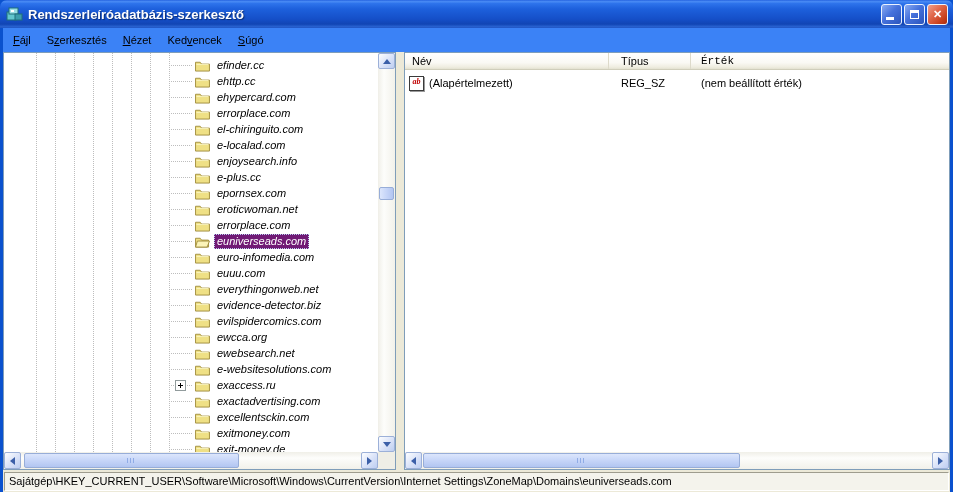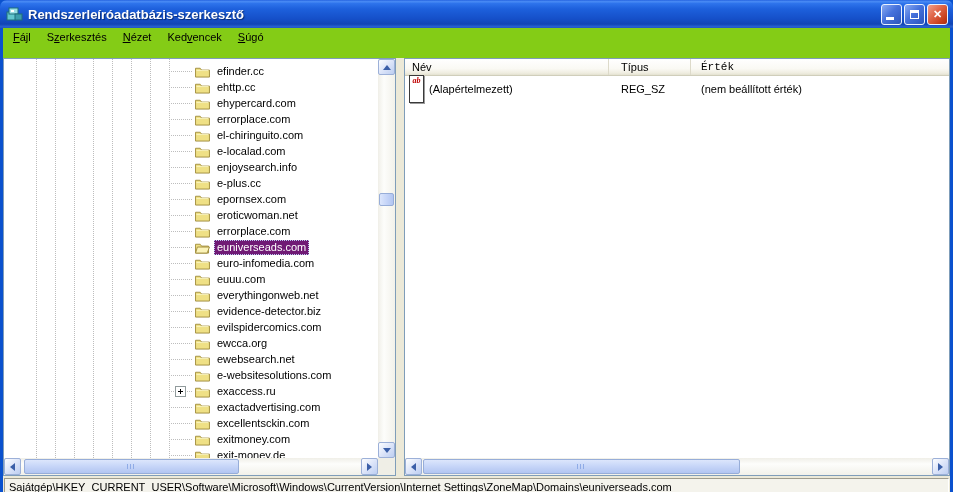--- a/index.html
+++ b/index.html
@@ -15,37 +15,37 @@
     white-space:nowrap; overflow:hidden; }
   .tbtn { width:21px; height:21px; border:1px solid #EAF2FF; border-radius:3px; margin-left:2px;
     position:relative; display:flex; align-items:center; justify-content:center; cursor:default; }
   .tbtn.min,.tbtn.max { background:linear-gradient(135deg,#89ABF2 0%,#4672DC 45%,#2B55BC 100%); }
   .tbtn.close { background:linear-gradient(135deg,#F0A08A 0%,#E0674A 40%,#C9411E 75%,#A82D10 100%); }
   .glyph-min { position:absolute; left:4px; bottom:4px; width:8px; height:3px; background:#fff; }
   .glyph-max { width:9px; height:9px; border:1px solid #fff; border-top-width:3px; }
   .glyph-close::before { content:"\2715"; color:#fff; font-size:11px; font-weight:bold; }
 
   
-  .menubar { height:30px; background:#84cc16; display:flex; padding-left:2px; }
+  .menubar { height:24px; background:#3b82f6; display:flex; align-items:center; padding-left:2px; }
   .menu-item { font-size:11px; padding:3px 8px; white-space:nowrap; }
   .menu-item .key { text-decoration:underline; }
 
   
   .content { position:relative; height:418px; background:#ECE9D8; }
   .panel { position:absolute; top:0; bottom:0; background:#fff; border:1px solid #7F9DB9; }
   .tree-panel { left:0; width:393px; }
   .list-panel { left:401px; right:0; }
 
   
   .tree-view { position:absolute; left:0; top:0; right:17px; bottom:17px; overflow:hidden; background:#fff; }
   .guide { position:absolute; top:0; bottom:0; width:0; border-left:1px dotted #BDBDBD; }
   .guide:nth-of-type(1){left:32px}.guide:nth-of-type(2){left:51px}.guide:nth-of-type(3){left:70px}
   .guide:nth-of-type(4){left:89px}.guide:nth-of-type(5){left:108px}.guide:nth-of-type(6){left:127px}
   .guide:nth-of-type(7){left:146px}.guide:nth-of-type(8){left:165px}
-  .tree-rows { position:relative; padding-top:4px; }
+  .tree-rows { position:relative; padding-top:4px;font-style:italic; }
   .trow { position:relative; height:16px; display:flex; align-items:center; padding-left:165px;
     font-size:11px; white-space:nowrap; }
   .stub { position:relative; width:26px; height:16px; flex:0 0 26px; }
   .stub::before { content:""; position:absolute; left:0; right:3px; top:8px; border-top:1px dotted #BDBDBD; }
   .plus { display:none; position:absolute; left:6px; top:3px; width:11px; height:11px;
     background:#fff; border:1px solid #919B9C; }
   .trow.expandable .plus { display:block; }
   .plus::before { content:""; position:absolute; left:2px; right:2px; top:4px; height:1px; background:#000; }
   .plus::after  { content:""; position:absolute; top:2px; bottom:2px; left:4px; width:1px; background:#000; }
   .folder { width:15px; height:13px; flex:0 0 15px; margin-right:4px; }
@@ -55,21 +55,21 @@
   
   .lheader { display:flex; height:17px; font-size:11px; color:#000;
     background:linear-gradient(180deg,#FFFFFF 0%,#FAF9F4 60%,#EFEDE0 88%,#E3E1D0 100%);
     border-bottom:1px solid #D0CEBB; }
   .hcell { display:flex; align-items:center; border-right:1px solid #DDDACA; }
   .hcell.c-name { width:204px; padding-left:7px; }
   .hcell.c-type { width:82px; padding-left:12px; }
   .hcell.c-value { flex:1; padding-left:10px; border-right:none;font-family:Liberation Mono, monospace; }
   .lrow { display:flex; align-items:center; height:16px; margin-top:5px; font-size:11px; }
   .ncell { width:204px; display:flex; align-items:center; padding-left:4px; }
-  .ab-icon { width:15px; height:28px; border:1px solid #3A3A3A; background:#fff; color:#C00000;
+  .ab-icon { width:15px; height:15px; border:1px solid #3A3A3A; background:#fff; color:#C00000;
     font:italic bold 8px/9px "Liberation Serif",serif; text-align:center; margin-right:5px;
     box-shadow:1px 1px 0 #9A9A9A; flex:0 0 15px; }
   .tcell { width:82px; padding-left:12px; }
   .vcell { flex:1; padding-left:10px; }
 
   
   .sb-track-v { position:absolute; top:0; right:0; bottom:17px; width:17px;
     background:linear-gradient(90deg,#F0EFE8,#FDFDFB 35%,#F2F1EA); }
   .sb-track-h { position:absolute; bottom:0; height:17px;
     background:linear-gradient(180deg,#F0EFE8,#FDFDFB 35%,#F2F1EA); }

